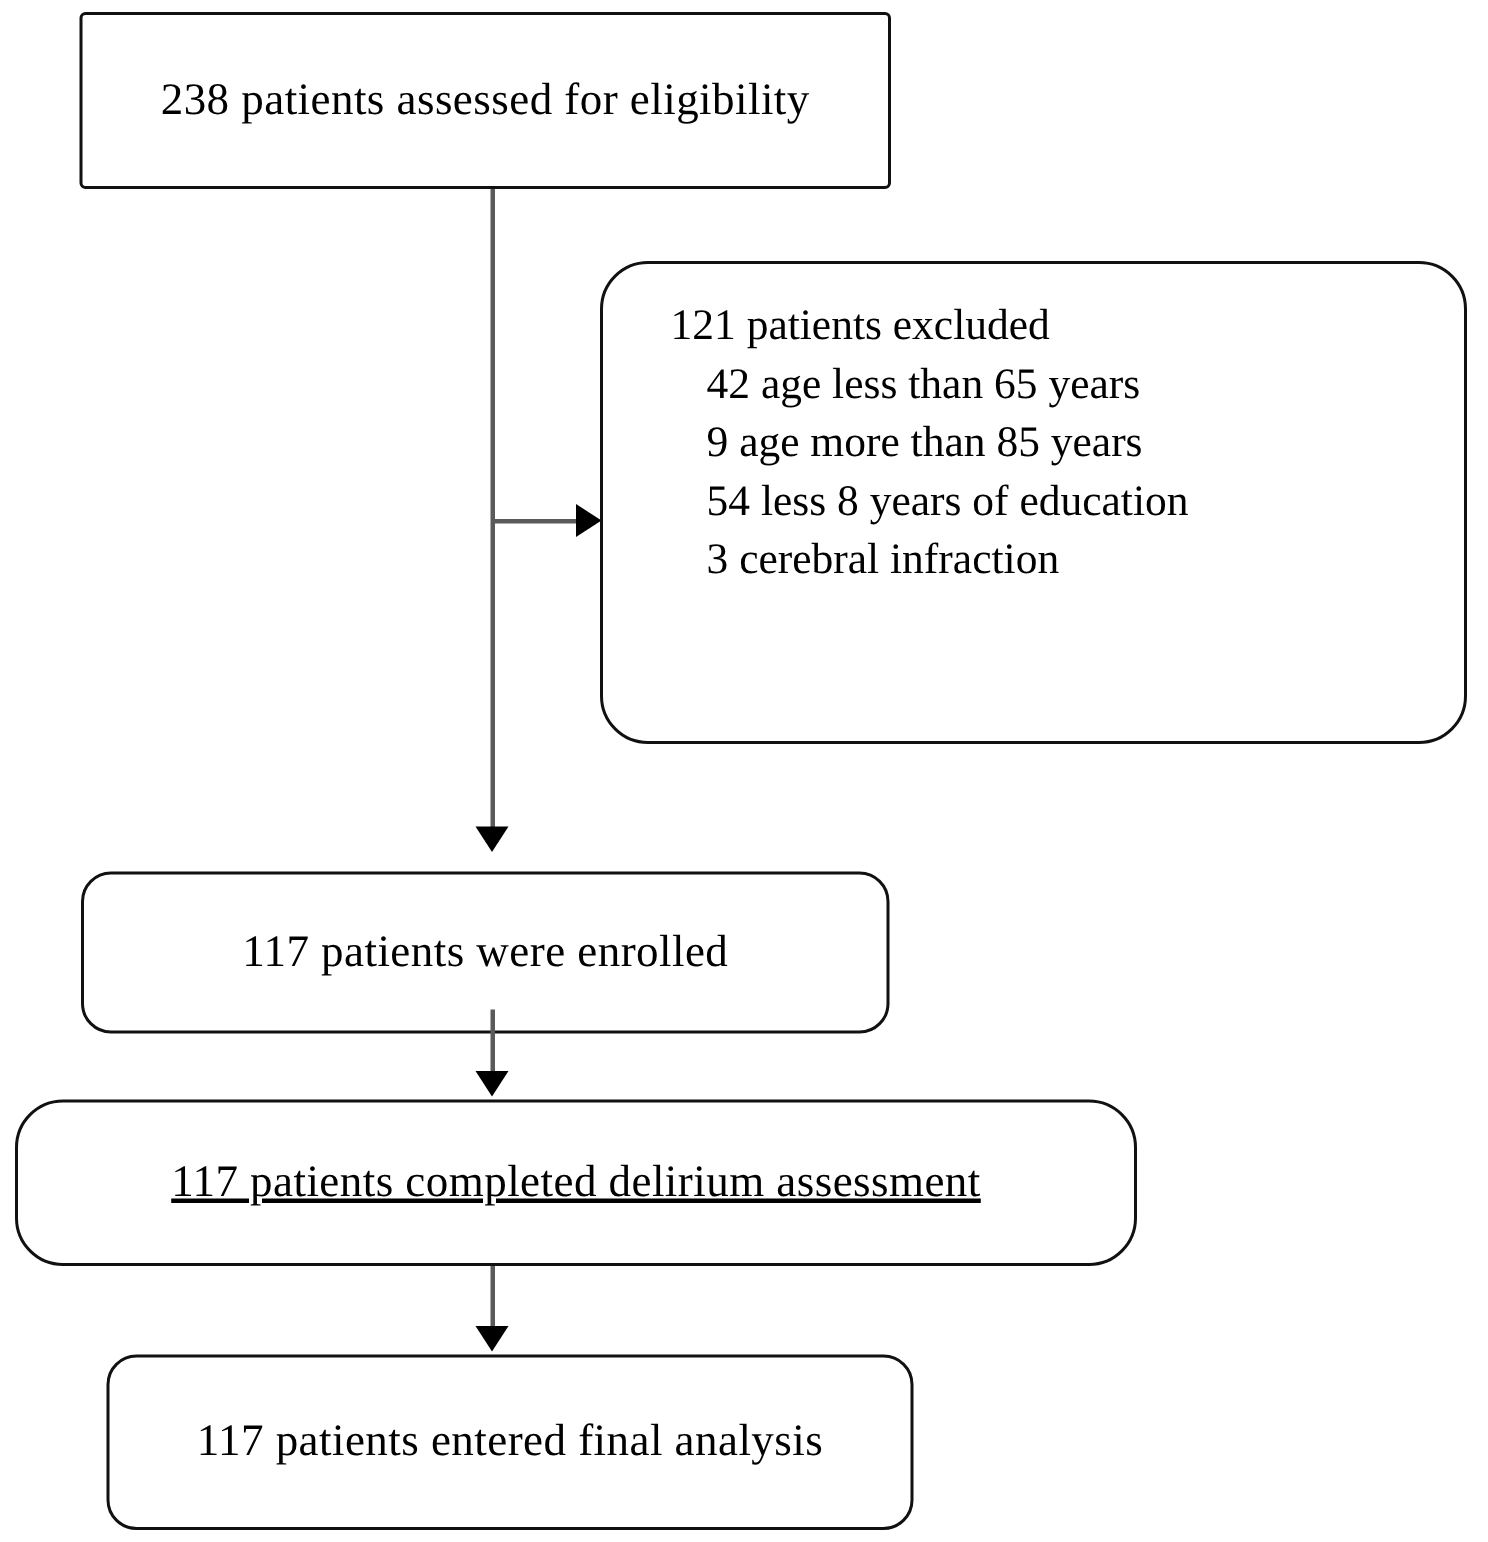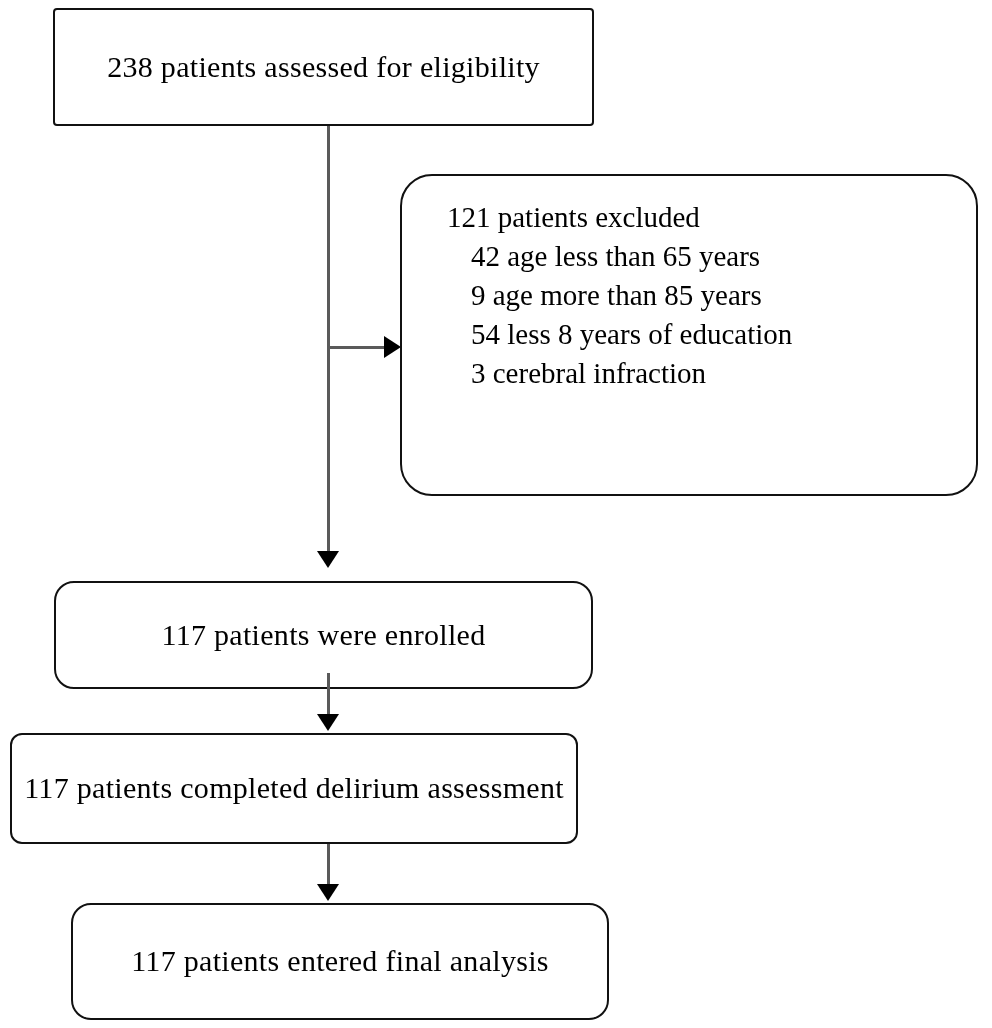--- a/index.html
+++ b/index.html
@@ -42,22 +42,23 @@
     border-radius: 32px;
     display: block;
     padding: 22px 0 0 45px;
   }
   #node-enrolled {
     left: 54px;  top: 565px; width: 539px; height: 108px;
     border-radius: 20px;
     margin-top: 16px;
   }
   #node-delirium {
-    left: 10px;  top: 733px; width: 568px; height: 111px;
-    border-radius: 12px;
+    left: 10px;  top: 733px; width: 748px; height: 111px;
+    border-radius: 32px;
+    text-decoration: underline;
   }
   #node-final {
     left: 71px;  top: 903px; width: 538px; height: 117px;
     border-radius: 20px;
   }
   
   .excl-list {
     list-style: none;
     margin: 0;
     padding: 0;

